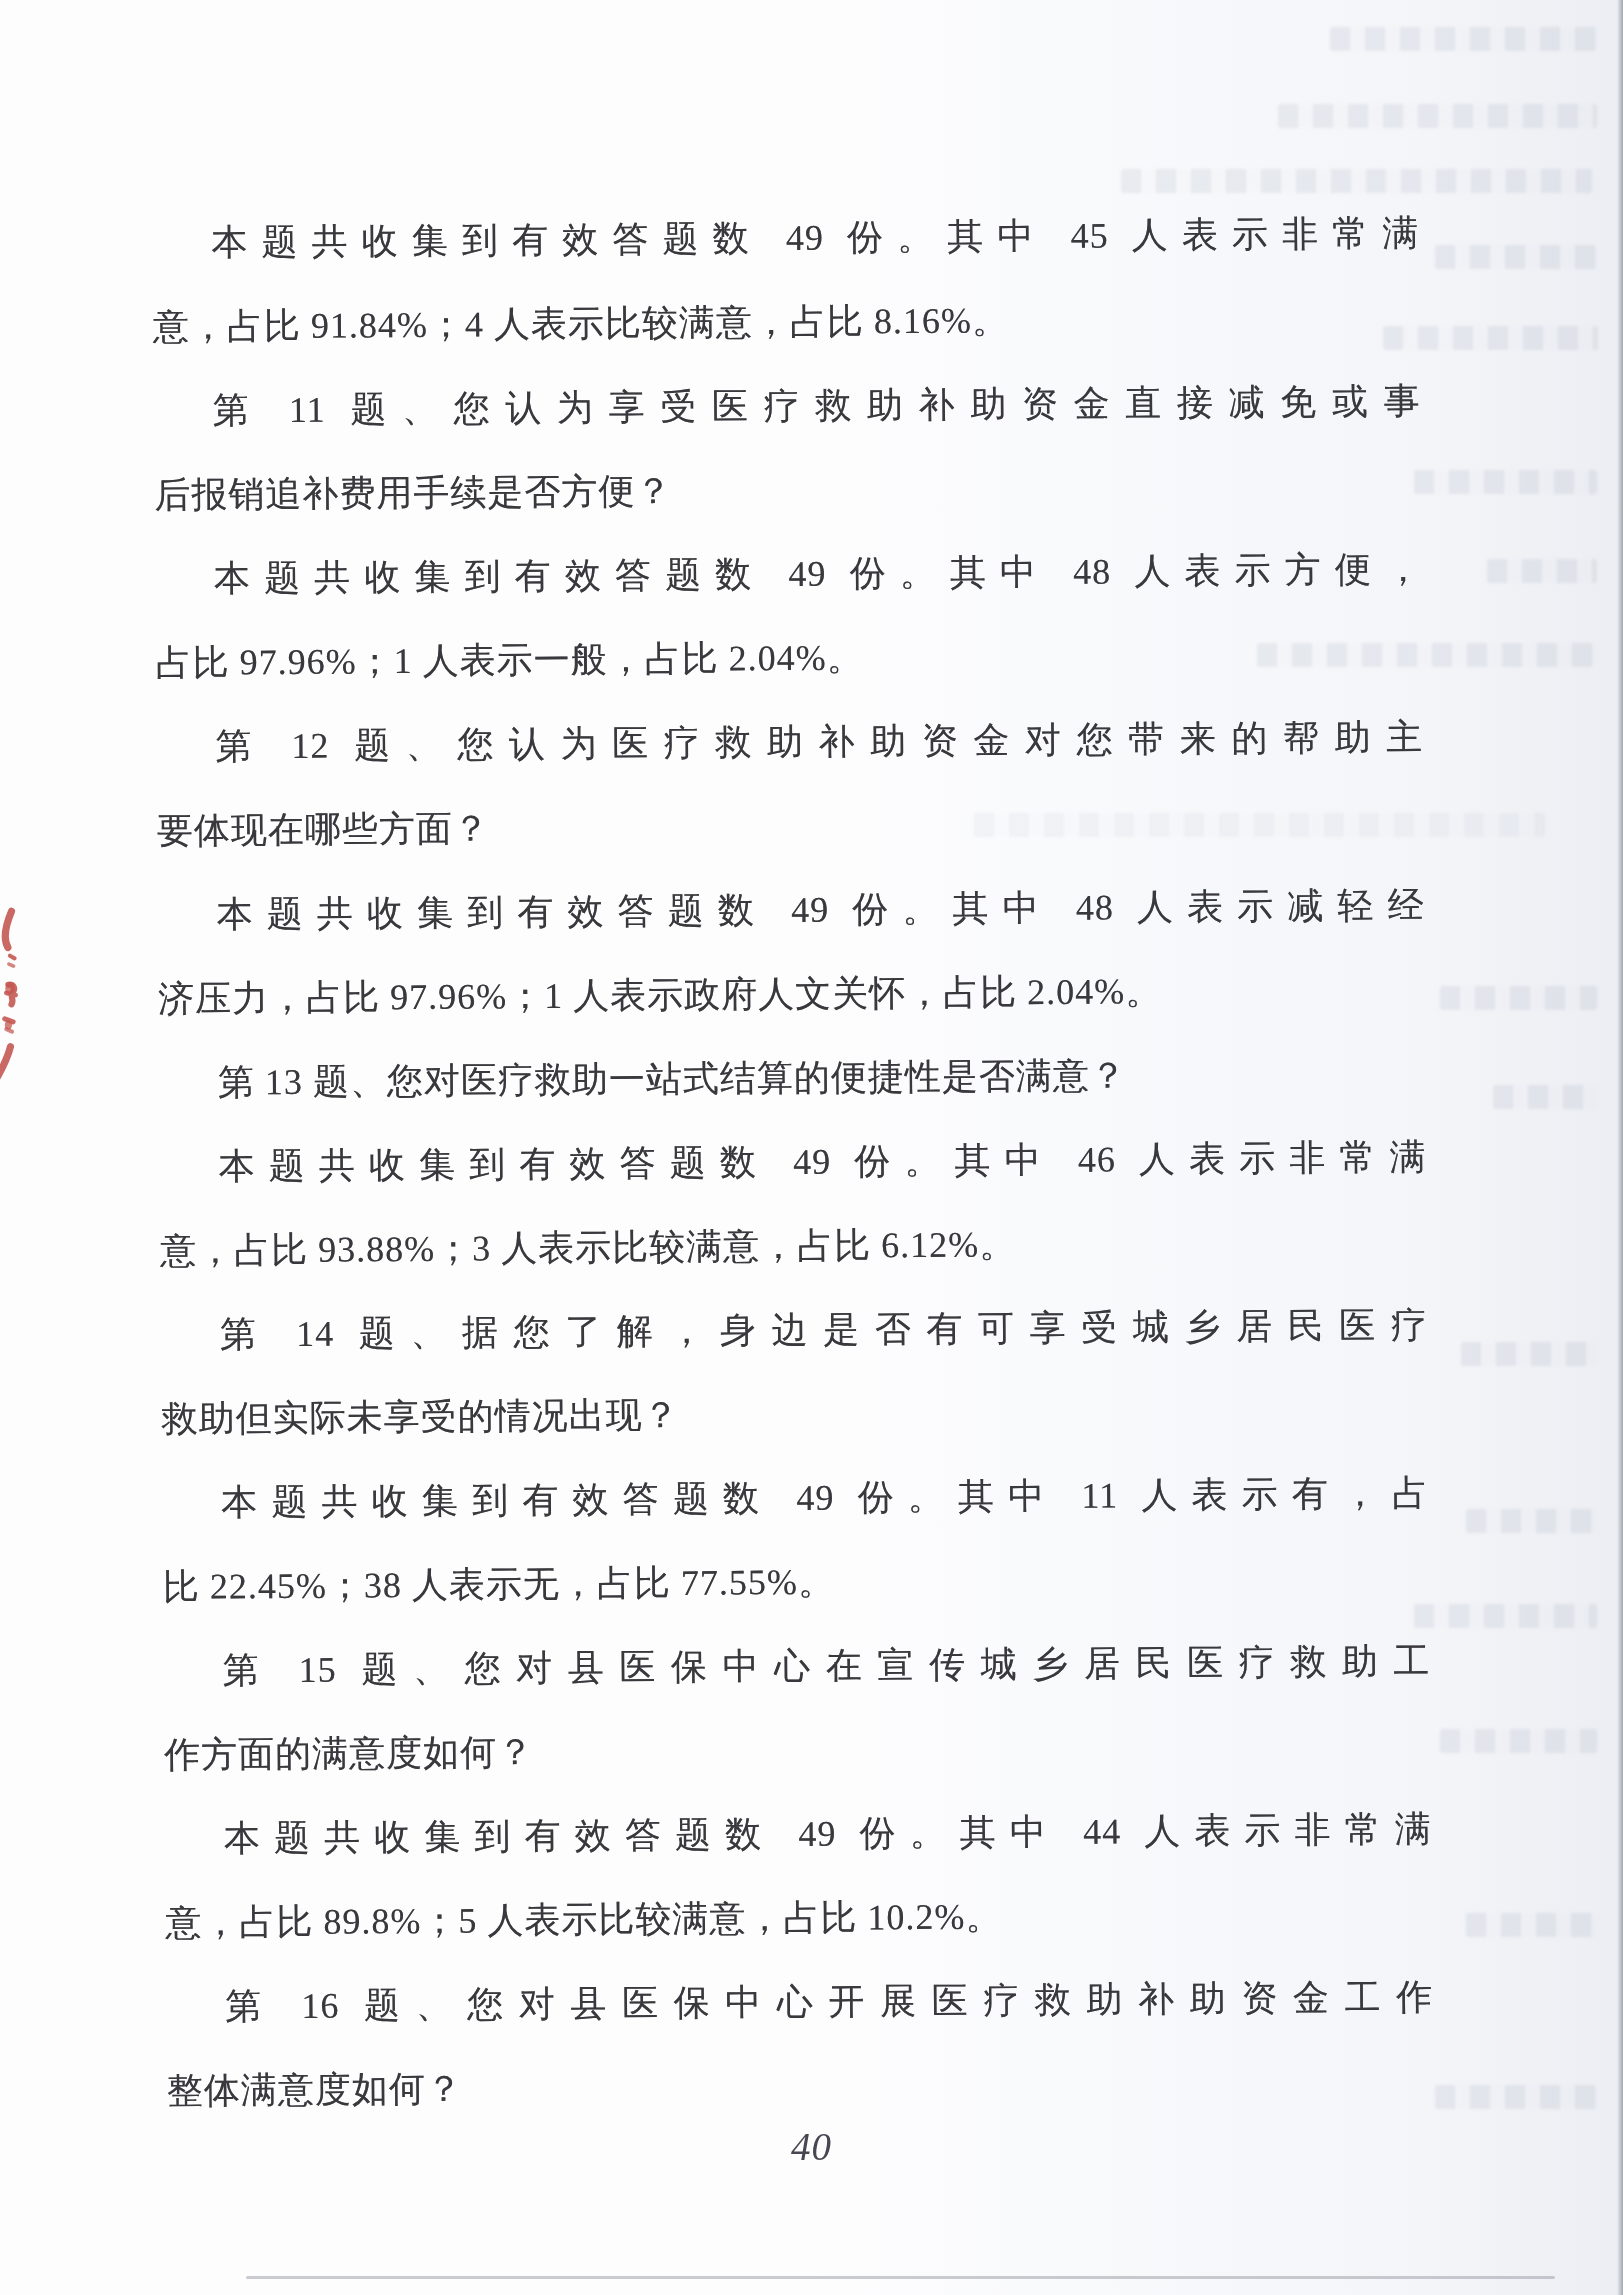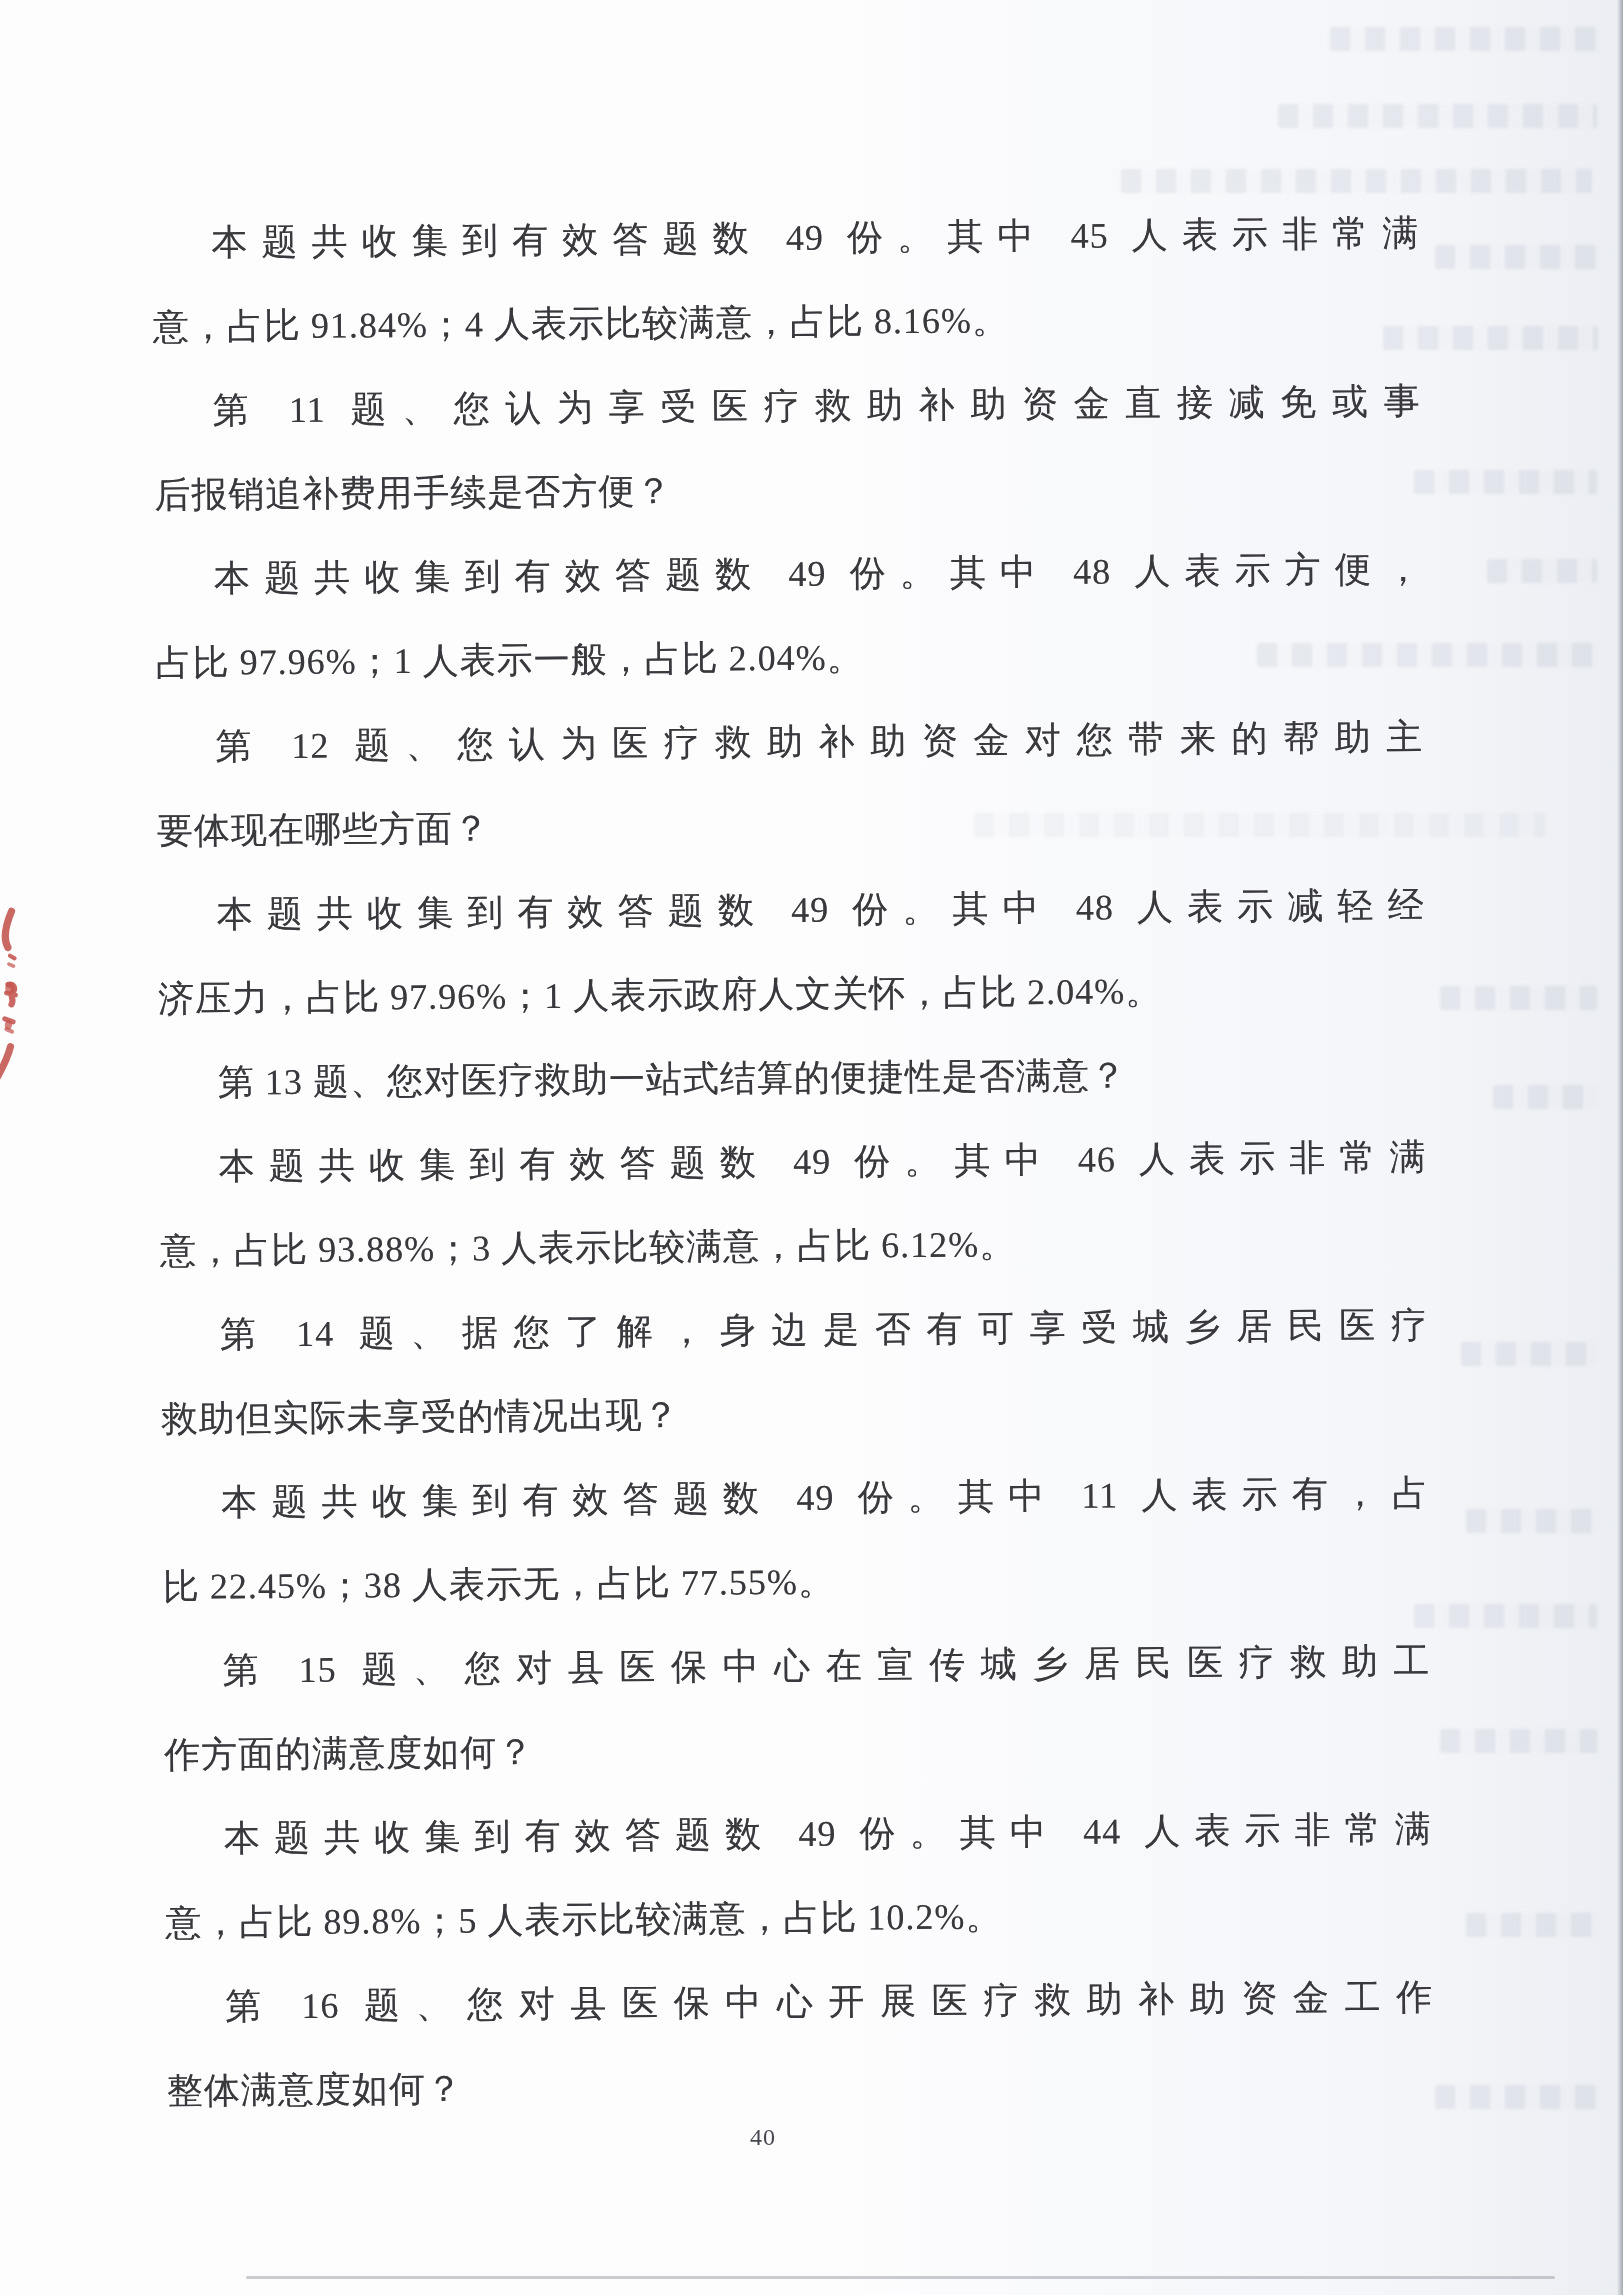--- a/index.html
+++ b/index.html
@@ -61,25 +61,26 @@
     white-space: nowrap;
   }
   .line.indent { padding-left: 59px; }
   .line.fill {
     white-space: normal;
     text-align: justify;
     text-align-last: justify;
   }
   .page-number {
     position: absolute;
-    left: 750px;
+    left: 791px;
     top: 2124px;
-    font-size: 24px;
+    font-size: 39px;
     letter-spacing: 1px;
     color: #474752;
+    font-style: italic;
   }
   .seal {
     position: absolute;
     left: -4.2px;
     top: 905px;
     width: 31px;
     height: 178px;
   }
   .ghost {
     position: absolute;

